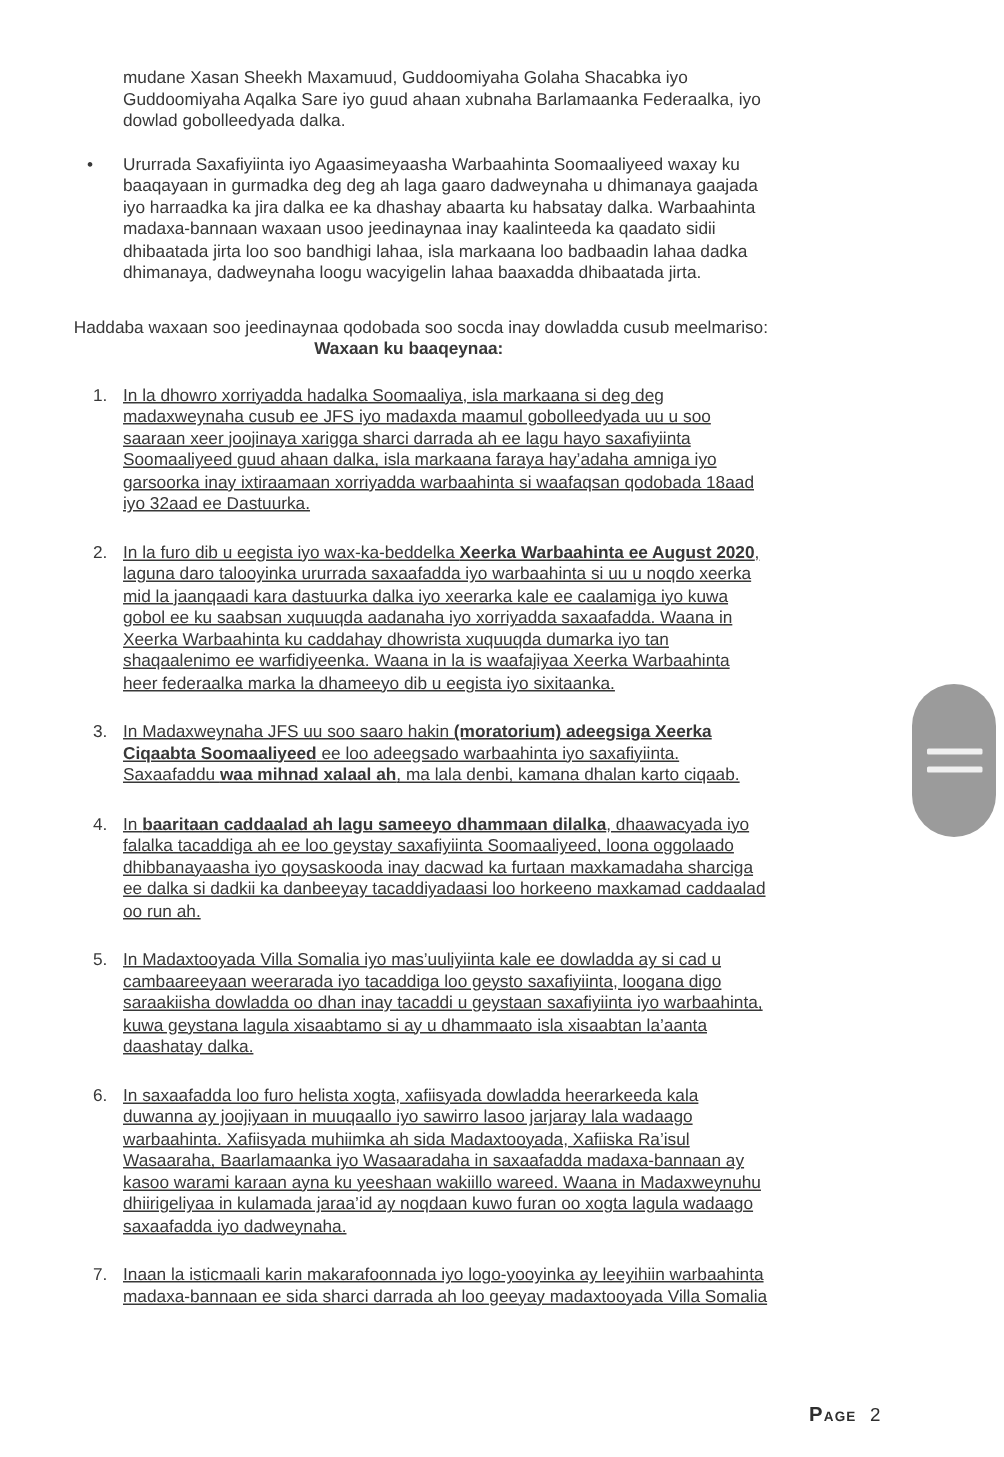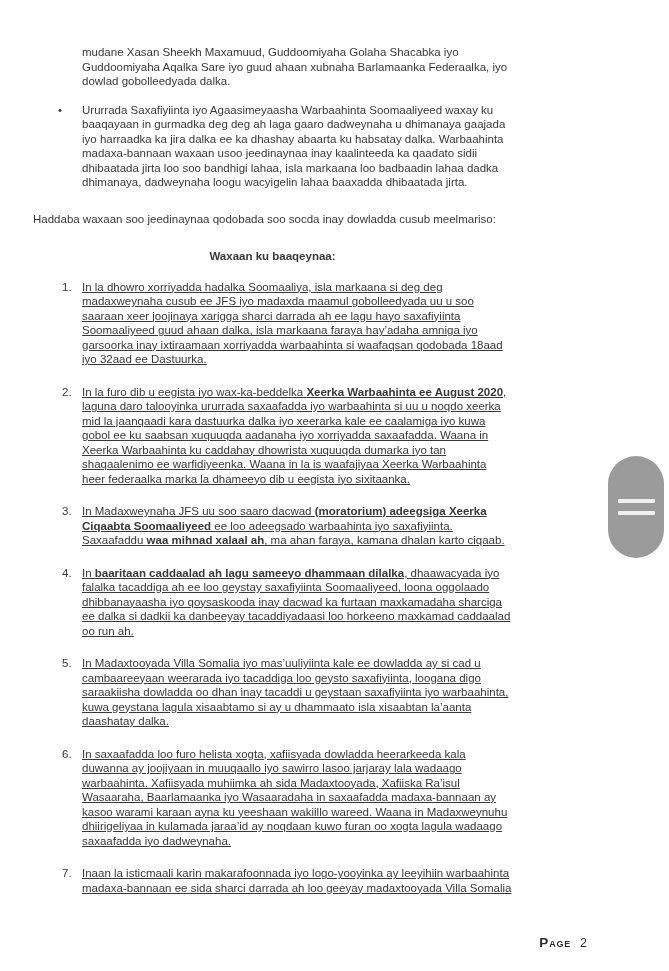--- a/index.html
+++ b/index.html
@@ -25,21 +25,21 @@
   .bullet-item {
     position: relative;
     margin-left: 49px;
     margin-bottom: 22px;
     max-width: 505px;
   }
   .bullet-marker {
     position: absolute;
     left: -24px; top: 0;
   }
-  .para-proposal { margin-bottom: 23px; }
+  .para-proposal { margin-bottom: 0; text-align: right; }
   .section-heading {
     font-weight: bold;
     margin-bottom: 16px;
     text-align: center;
   }
   ol.demands { list-style: none; }
   .list-item {
     display: flex;
     margin-bottom: 18px;
   }
@@ -108,21 +108,21 @@
         <span class="li-text"><span class="seg">In la dhowro xorriyadda hadalka Soomaaliya, isla markaana si deg deg madaxweynaha cusub ee JFS iyo madaxda maamul gobolleedyada uu u soo saaraan xeer joojinaya xarigga sharci darrada ah ee lagu hayo saxafiyiinta Soomaaliyeed guud ahaan dalka, isla markaana faraya hay’adaha amniga iyo garsoorka inay ixtiraamaan xorriyadda warbaahinta si waafaqsan qodobada 18aad iyo 32aad ee Dastuurka.</span></span>
       </li>
 
       <li class="list-item">
         <span class="num">2.</span>
         <span class="li-text"><span class="seg">In la furo dib u eegista iyo wax-ka-beddelka </span><b class="seg">Xeerka Warbaahinta ee August 2020</b><span class="seg">, laguna daro talooyinka ururrada saxaafadda iyo warbaahinta si uu u noqdo xeerka mid la jaanqaadi kara dastuurka dalka iyo xeerarka kale ee caalamiga iyo kuwa gobol ee ku saabsan xuquuqda aadanaha iyo xorriyadda saxaafadda. Waana in Xeerka Warbaahinta ku caddahay dhowrista xuquuqda dumarka iyo tan shaqaalenimo ee warfidiyeenka. Waana in la is waafajiyaa Xeerka Warbaahinta heer federaalka marka la dhameeyo dib u eegista iyo sixitaanka.</span></span>
       </li>
 
       <li class="list-item">
         <span class="num">3.</span>
-        <span class="li-text"><span class="seg">In Madaxweynaha JFS uu soo saaro dacwad </span><b class="seg">(moratorium) adeegsiga Xeerka Ciqaabta Soomaaliyeed</b><span class="seg"> ee loo adeegsado warbaahinta iyo saxafiyiinta. Saxaafaddu </span><b class="seg">waa mihnad xalaal ah</b><span class="seg">, ma ahan faraya, kamana dhalan karto ciqaab.</span></span>
+        <span class="li-text"><span class="seg">In Madaxweynaha JFS uu soo saaro hakin </span><b class="seg">(moratorium) adeegsiga Xeerka Ciqaabta Soomaaliyeed</b><span class="seg"> ee loo adeegsado warbaahinta iyo saxafiyiinta. Saxaafaddu </span><b class="seg">waa mihnad xalaal ah</b><span class="seg">, ma lala denbi, kamana dhalan karto ciqaab.</span></span>
       </li>
 
       <li class="list-item">
         <span class="num">4.</span>
         <span class="li-text"><span class="seg">In </span><b class="seg">baaritaan caddaalad ah lagu sameeyo dhammaan dilalka</b><span class="seg">, dhaawacyada iyo falalka tacaddiga ah ee loo geystay saxafiyiinta Soomaaliyeed, loona oggolaado dhibbanayaasha iyo qoysaskooda inay dacwad ka furtaan maxkamadaha sharciga ee dalka si dadkii ka danbeeyay tacaddiyadaasi loo horkeeno maxkamad caddaalad oo run ah.</span></span>
       </li>
 
       <li class="list-item">
         <span class="num">5.</span>
         <span class="li-text"><span class="seg">In Madaxtooyada Villa Somalia iyo mas’uuliyiinta kale ee dowladda ay si cad u cambaareeyaan weerarada iyo tacaddiga loo geysto saxafiyiinta, loogana digo saraakiisha dowladda oo dhan inay tacaddi u geystaan saxafiyiinta iyo warbaahinta, kuwa geystana lagula xisaabtamo si ay u dhammaato isla xisaabtan la’aanta daashatay dalka.</span></span>

